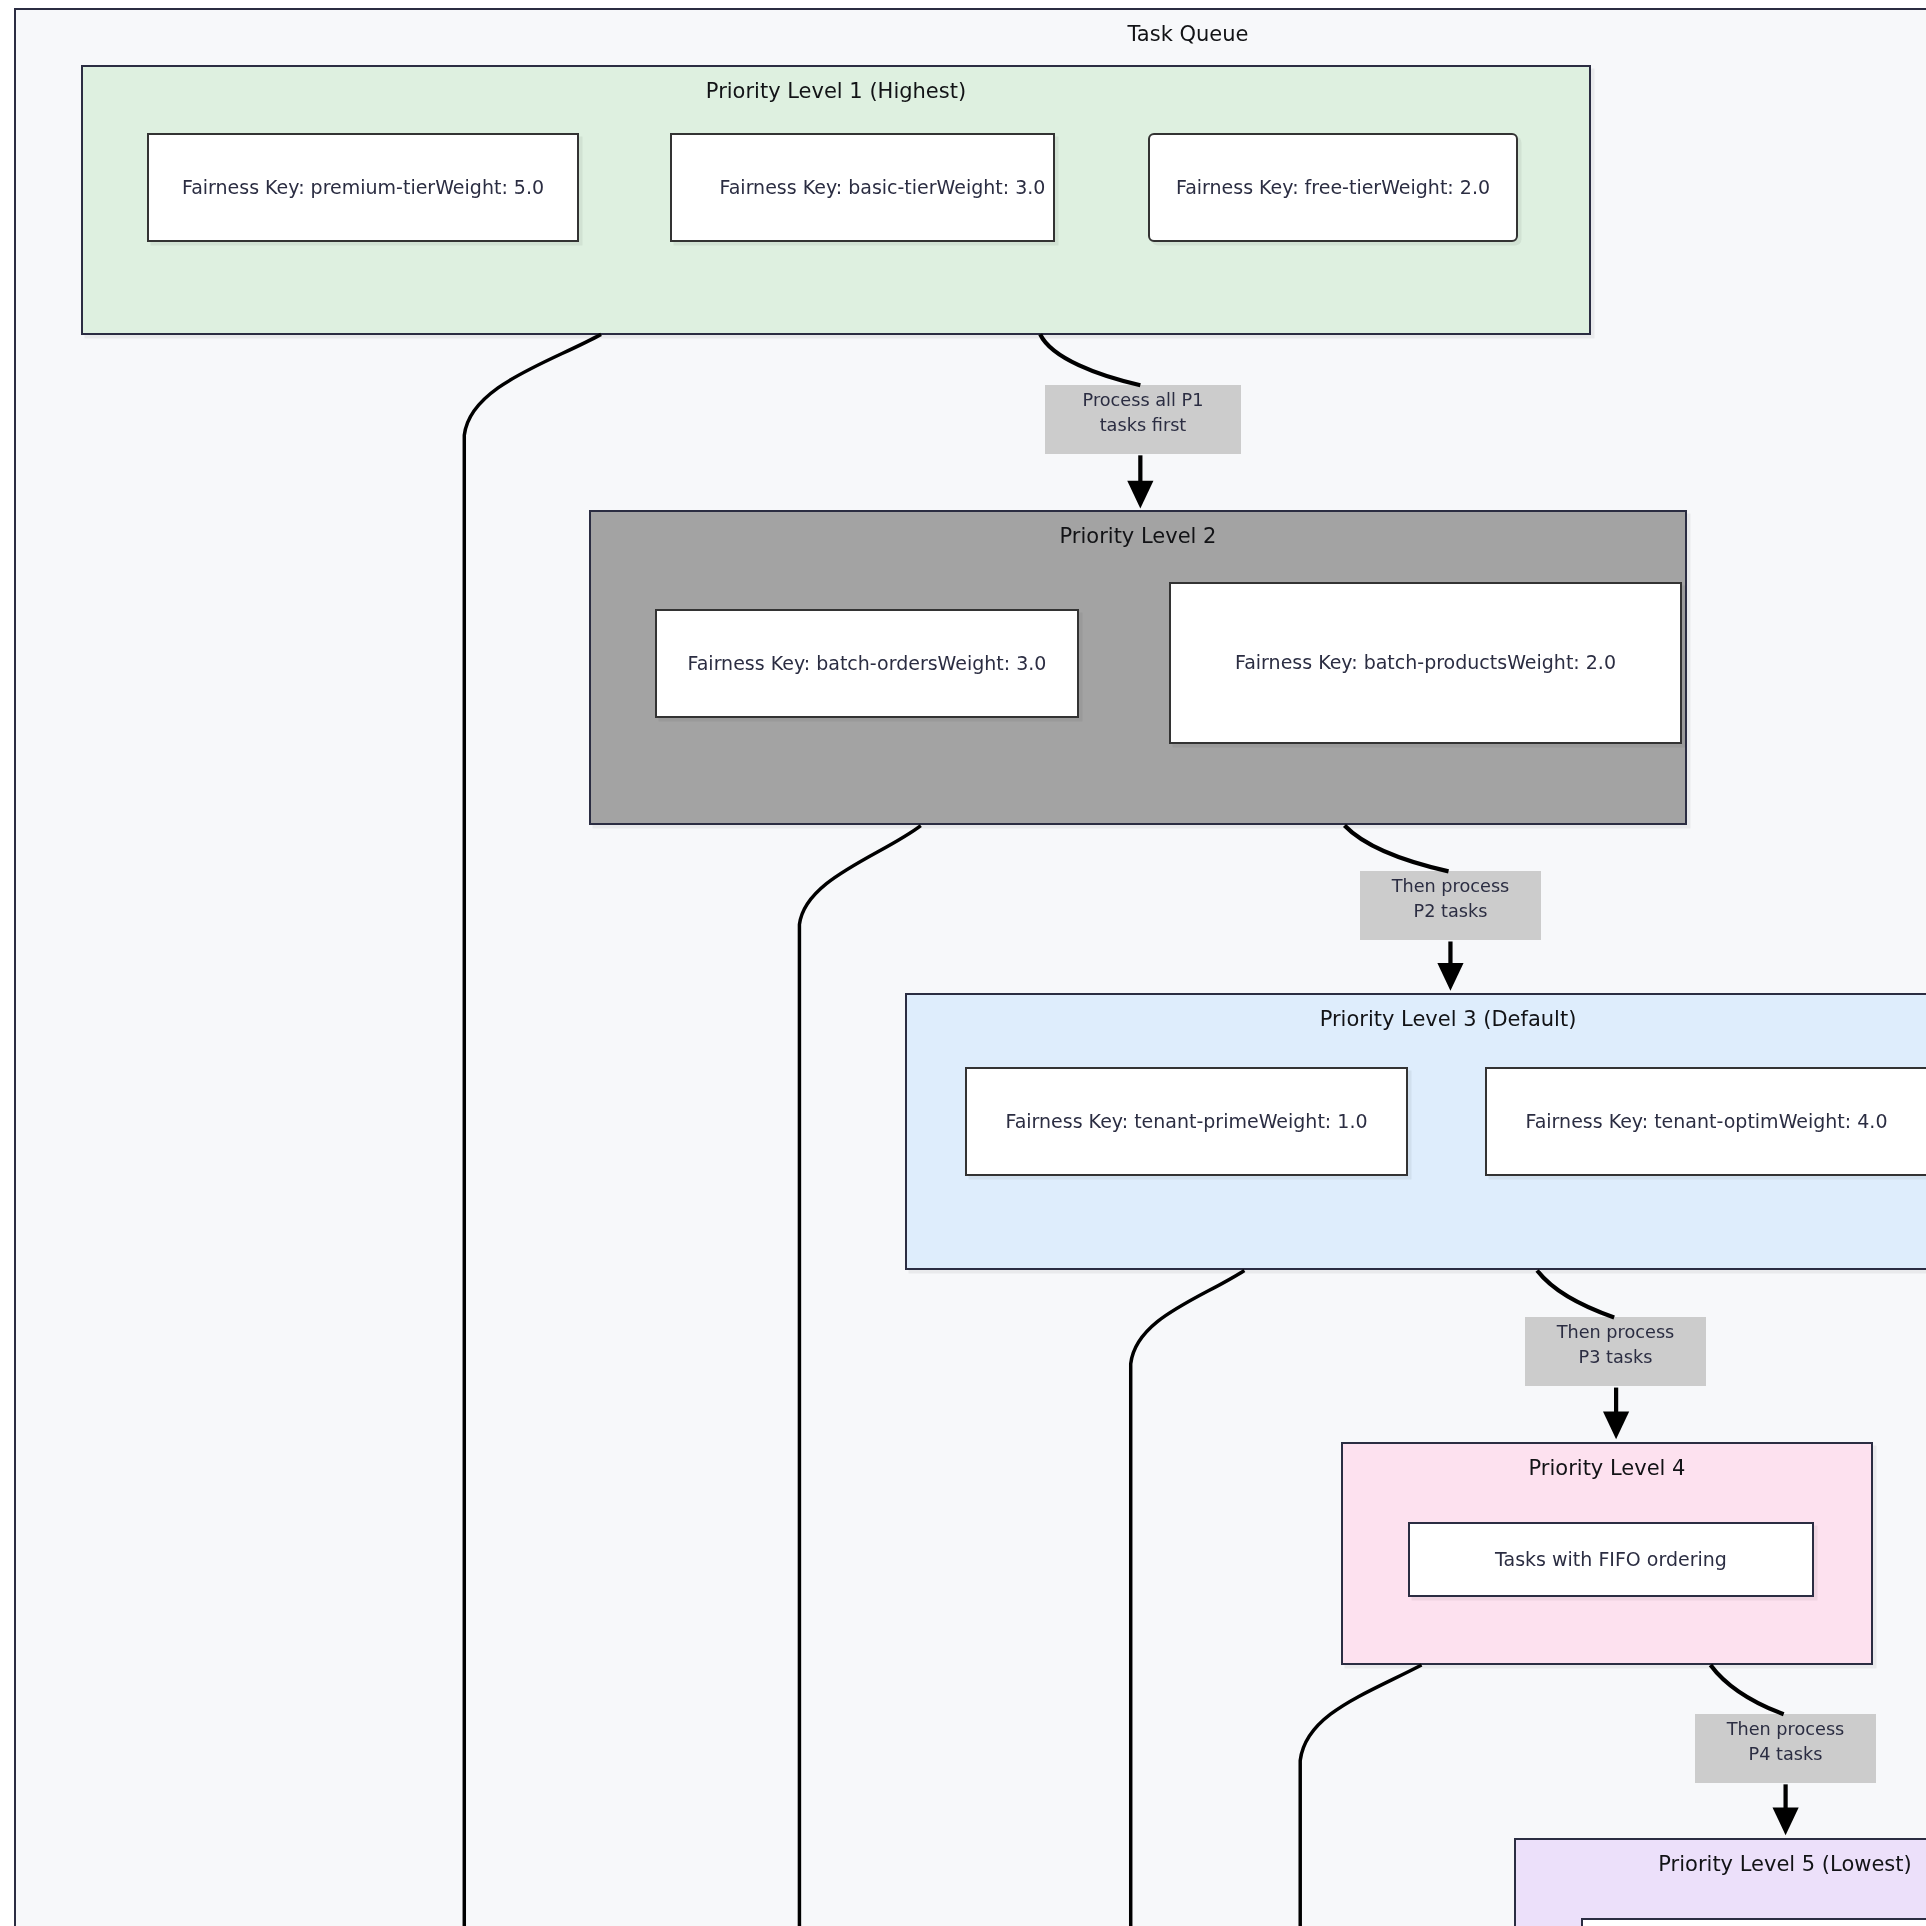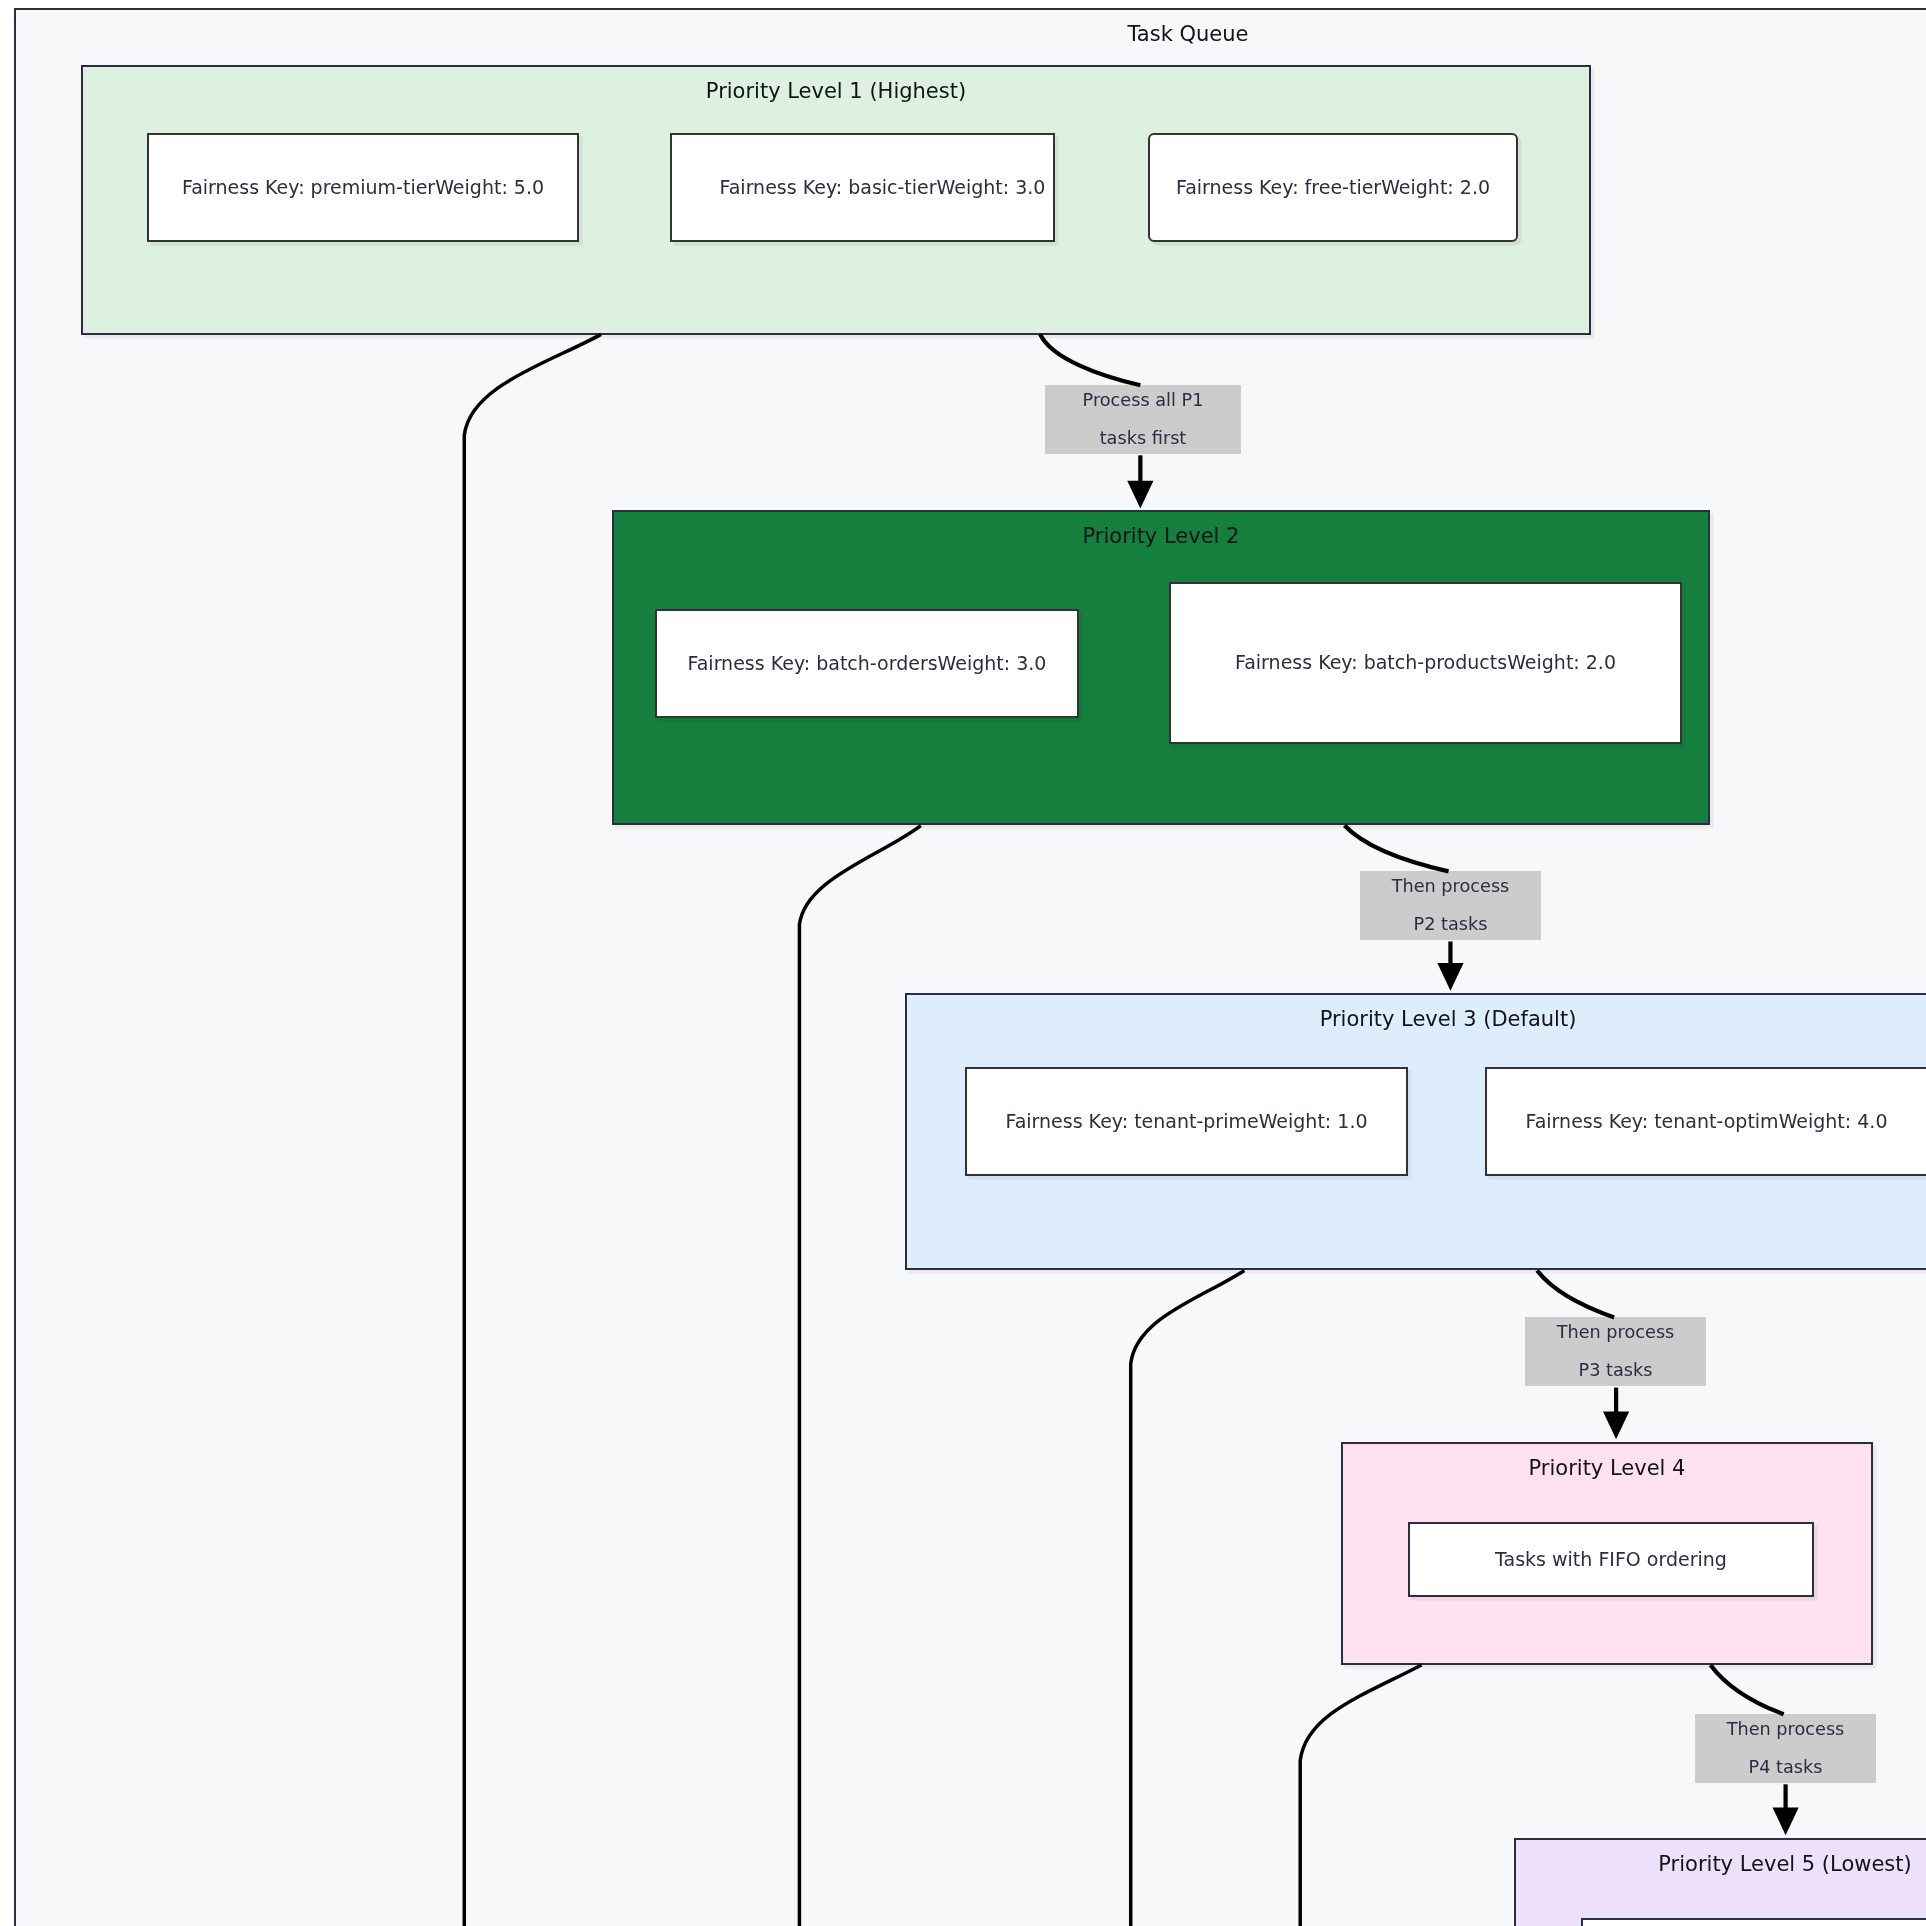--- a/index.html
+++ b/index.html
@@ -77,21 +77,21 @@
     background: #cccccc;
     color: #2b2d42;
     font-size: 17.7px;
     line-height: 1.42;
     text-align: center;
     padding: 3.1px 3.9px;
     box-sizing: border-box;
     display: flex;
     flex-direction: column;
     align-items: center;
-    justify-content: space-between;
+    justify-content: flex-start;
   }
   
   #edges {
     position: absolute;
     left: 0;
     top: 0;
     width: 2377px;
     height: 2398px;
     pointer-events: none;
   }
@@ -120,21 +120,21 @@
   <div class="node" style="left:670px; top:133px; width:385px; height:109px;padding-left:40px;">
     <span class="ln">Fairness Key: basic-tier</span>
     <span class="ln">Weight: 3.0</span>
   </div>
 
   <div class="node" style="left:1148px; top:133px; width:370px; height:109px;border-radius:6px;">
     <span class="ln">Fairness Key: free-tier</span>
     <span class="ln">Weight: 2.0</span>
   </div>
 
-  <div class="plev" style="left:589px; top:510px; width:1098px; height:315px; background:#15803d;margin-left:23px;">
+  <div class="plev" style="left:589px; top:510px; width:1098px; height:315px; background:#a3a3a3;">
     <div class="plev-title">Priority Level 2</div>
   </div>
 
   <div class="node" style="left:655px; top:609px; width:424px; height:109px;">
     <span class="ln">Fairness Key: batch-orders</span>
     <span class="ln">Weight: 3.0</span>
   </div>
 
   <div class="node" style="left:1133px; top:582px; width:513px; height:162px;margin-left:36px;">
     <span class="ln">Fairness Key: batch-</span>

